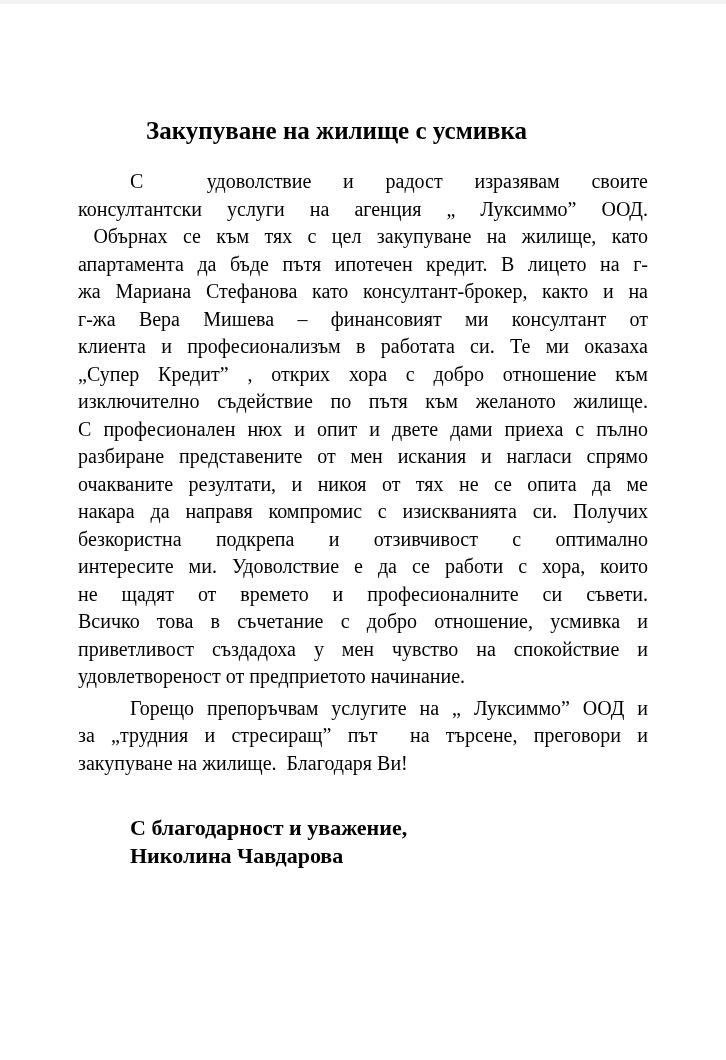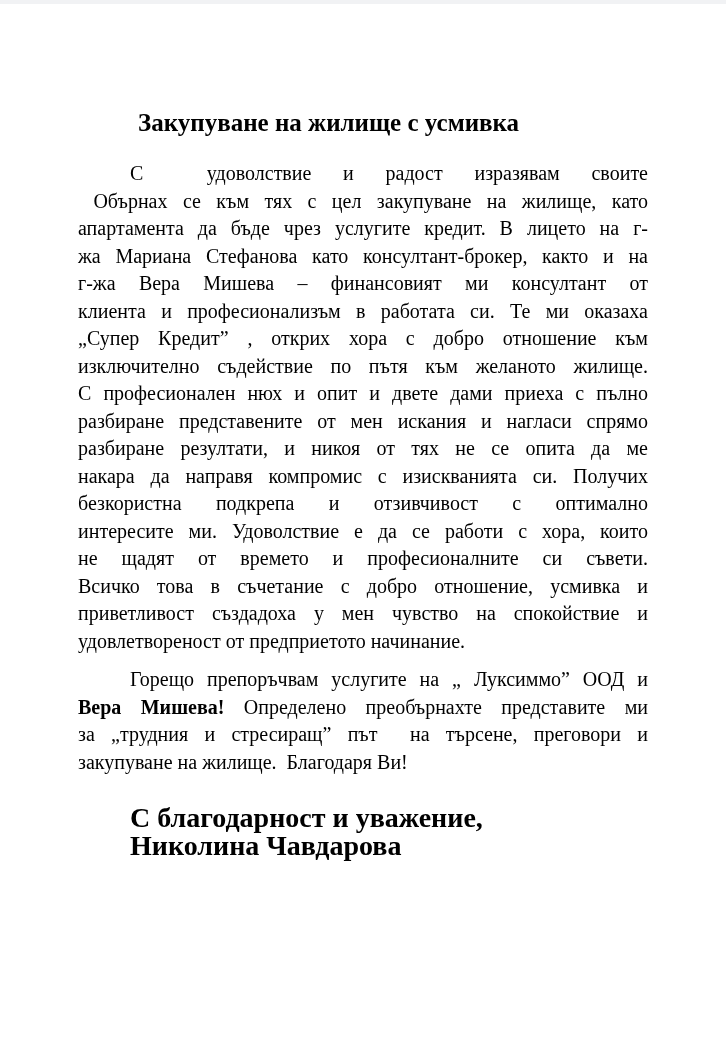--- a/index.html
+++ b/index.html
@@ -15,21 +15,21 @@
     position:absolute; top:0; left:0;
     width:726px; height:4px;
     background:#f1f2f4;
   }
   .content {
     position:absolute;
     left:78px; top:100px;
     width:570px;
   }
   .title {
-    margin:8px;
+    margin:16px;
     padding-left:52px;
     font-size:25px;
     font-weight:bold;
     line-height:30px;
   }
   .para {
     margin-top:22px;
     font-size:20px;
     line-height:27.5px;
   }
@@ -37,60 +37,60 @@
     text-align:justify;
     text-align-last:justify;
   }
   .line.lastline {
     text-align:right;
     text-align-last:left;
   }
   .line.indent { padding-left:52px; }
   .b { font-weight:bold; }
   .closing {
-    margin-top:28px;
+    margin-top:37px;
     padding-left:52px;
     font-weight:bold;
-    font-size:28px;
+    font-size:22px;
     line-height:28px;
   }
 </style>
 </head>
 <body>
 
 <div class="scan-edge"></div>
 
 <div class="content">
 
   <h1 class="title">Закупуване на жилище с усмивка</h1>
 
   <div class="para">
     <div class="line indent">С&nbsp; удоволствие и радост изразявам своите</div>
+    <div class="line">консултантски услуги на агенция „ Луксиммо” ООД.</div>
     <div class="line">&nbsp;Обърнах се към тях с цел закупуване на жилище, като</div>
-    <div class="line">апартамента да бъде чрез услугите кредит. В лицето на г-</div>
+    <div class="line">апартамента да бъде пътя ипотечен кредит. В лицето на г-</div>
     <div class="line">жа Мариана Стефанова като консултант-брокер, както и на</div>
     <div class="line">г-жа Вера Мишева – финансовият ми консултант от</div>
     <div class="line">клиента и професионализъм в работата си. Те ми оказаха</div>
     <div class="line">„Супер Кредит” , открих хора с добро отношение към</div>
     <div class="line">изключително съдействие по пътя към желаното жилище.</div>
     <div class="line">С професионален нюх и опит и двете дами приеха с пълно</div>
     <div class="line">разбиране представените от мен искания и нагласи спрямо</div>
-    <div class="line">разбиране резултати, и никоя от тях не се опита да ме</div>
+    <div class="line">очакваните резултати, и никоя от тях не се опита да ме</div>
     <div class="line">накара да направя компромис с изискванията си. Получих</div>
     <div class="line">безкористна подкрепа и отзивчивост с оптимално</div>
     <div class="line">интересите ми. Удоволствие е да се работи с хора, които</div>
     <div class="line">не щадят от времето и професионалните си съвети.</div>
     <div class="line">Всичко това в съчетание с добро отношение, усмивка и</div>
     <div class="line">приветливост създадоха у мен чувство на спокойствие и</div>
     <div class="line lastline">удовлетвореност от предприетото начинание.</div>
   </div>
 
-  <div class="para" style="margin-top:11px;">
+  <div class="para" style="margin-top:4px;">
     <div class="line indent">Горещо препоръчвам услугите на „ Луксиммо” ООД и</div>
-    <div class="line"><span class="b">Вера Мишева!</span><span> Определено преобърнахте представите ми</span></div>
     <div class="line">за „трудния и стресиращ” път&nbsp; на търсене, преговори и</div>
     <div class="line lastline">закупуване на жилище.&nbsp; Благодаря Ви!</div>
   </div>
 
   <div class="closing">
     <div>С благодарност и уважение,</div>
     <div>Николина Чавдарова</div>
   </div>
 
 </div>

